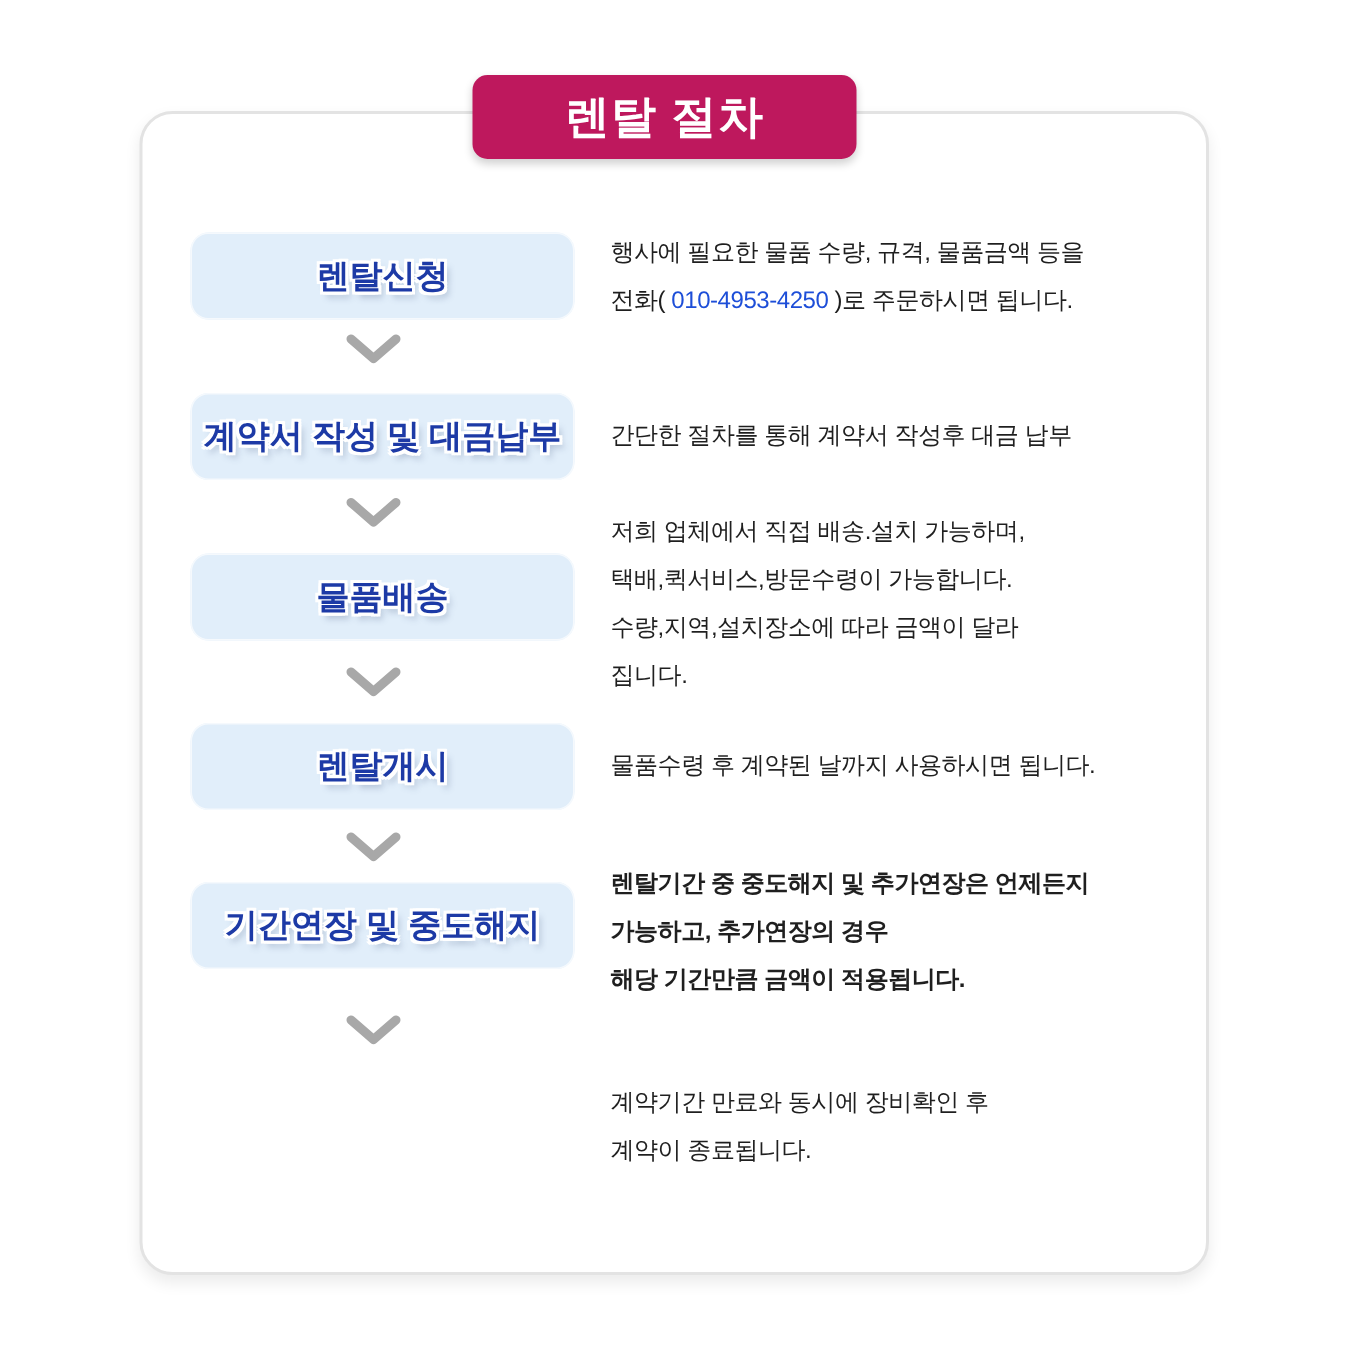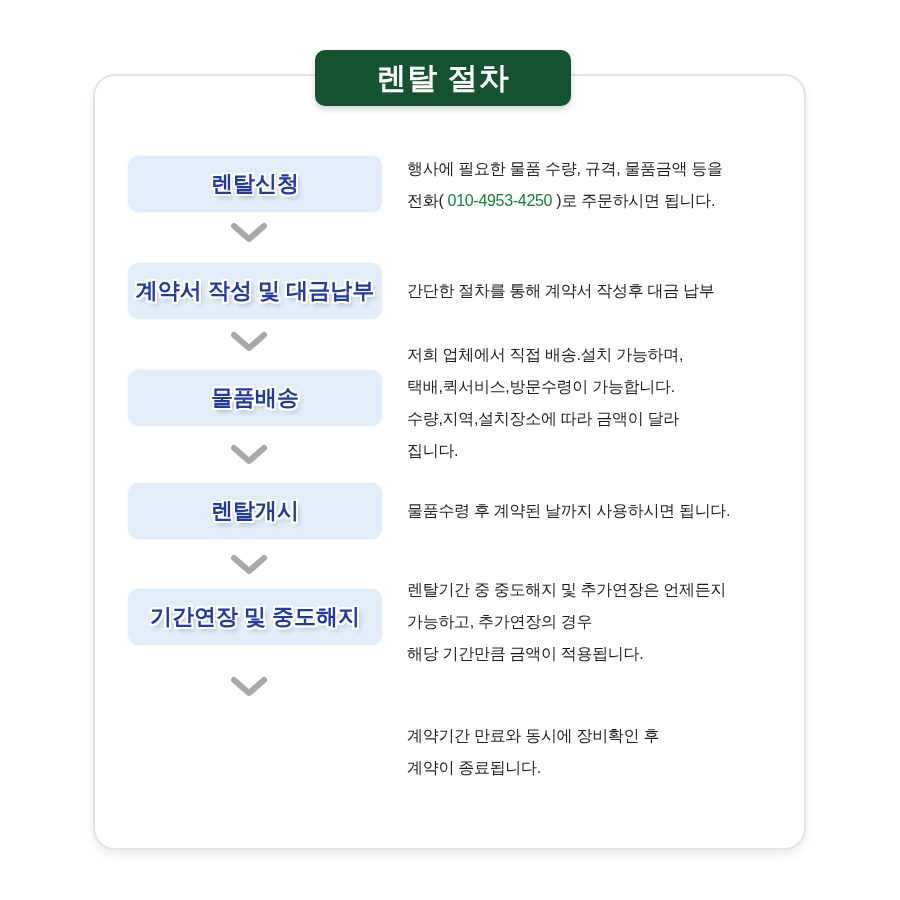--- a/index.html
+++ b/index.html
@@ -7,21 +7,21 @@
     position:relative;width:900px;height:900px;background:#ffffff;overflow:hidden;
     font-family:"Liberation Sans","DejaVu Sans",sans-serif;
   }
   .panel{
     position:absolute;left:93px;top:74px;width:709px;height:772px;
     border:2px solid #e3e3e3;border-radius:22px;background:#ffffff;
     box-shadow:0 5px 10px rgba(0,0,0,0.08);
   }
   .title-box{
     position:absolute;left:315px;top:50px;width:256px;height:56px;
-    background:#14532d;border-radius:10px;z-index:5;
+    background:#be185d;border-radius:10px;z-index:5;
     display:flex;align-items:center;justify-content:center;
     box-shadow:0 3px 6px rgba(0,0,0,0.18);
   }
   .title-box span{
     color:#ffffff;font-size:30px;font-weight:bold;letter-spacing:1px;
   }
   .step-box{
     position:absolute;left:32px;width:256px;height:58px;
     background:#e1eefa;border-radius:12px;
     display:flex;align-items:center;justify-content:center;
@@ -32,35 +32,35 @@
     text-shadow:
       -2px -2px 0 #fff, 2px -2px 0 #fff, -2px 2px 0 #fff, 2px 2px 0 #fff,
       -2px 0 0 #fff, 2px 0 0 #fff, 0 -2px 0 #fff, 0 2px 0 #fff,
       3px 4px 4px rgba(70,90,130,0.35);
   }
   .step-desc{
     position:absolute;left:312px;width:394px;
     color:#1f1f1f;font-size:16px;line-height:32px;font-weight:500;
     white-space:pre-line;letter-spacing:-0.3px;
   }
-  .phone{color:#15803d;}
+  .phone{color:#1d4ed8;}
   .chevron{
     position:absolute;left:135px;width:38px;height:22px;
     display:flex;align-items:center;justify-content:center;
   }
   
   .s1{top:79px;}  .d1{top:77px;}
   .c1{top:146px;}
   .s2{top:186px;} .d2{top:199px;}
   .c2{top:255px;}
   .s3{top:293px;font-family:Liberation Serif, serif;} .d3{top:263px;}
   .c3{top:368px;}
   .s4{top:406px;} .d4{top:419px;}
   .c4{top:478px;}
-  .s5{top:512px;} .d5{top:498px;}
+  .s5{top:512px;} .d5{top:498px;font-weight:bold;}
   .c5{top:600px;}
   .s6{top:644px;} .d6{top:644px;}
 </style>
 </head>
 <body>
 
 <div class="canvas">
 
   <div class="panel">
 

